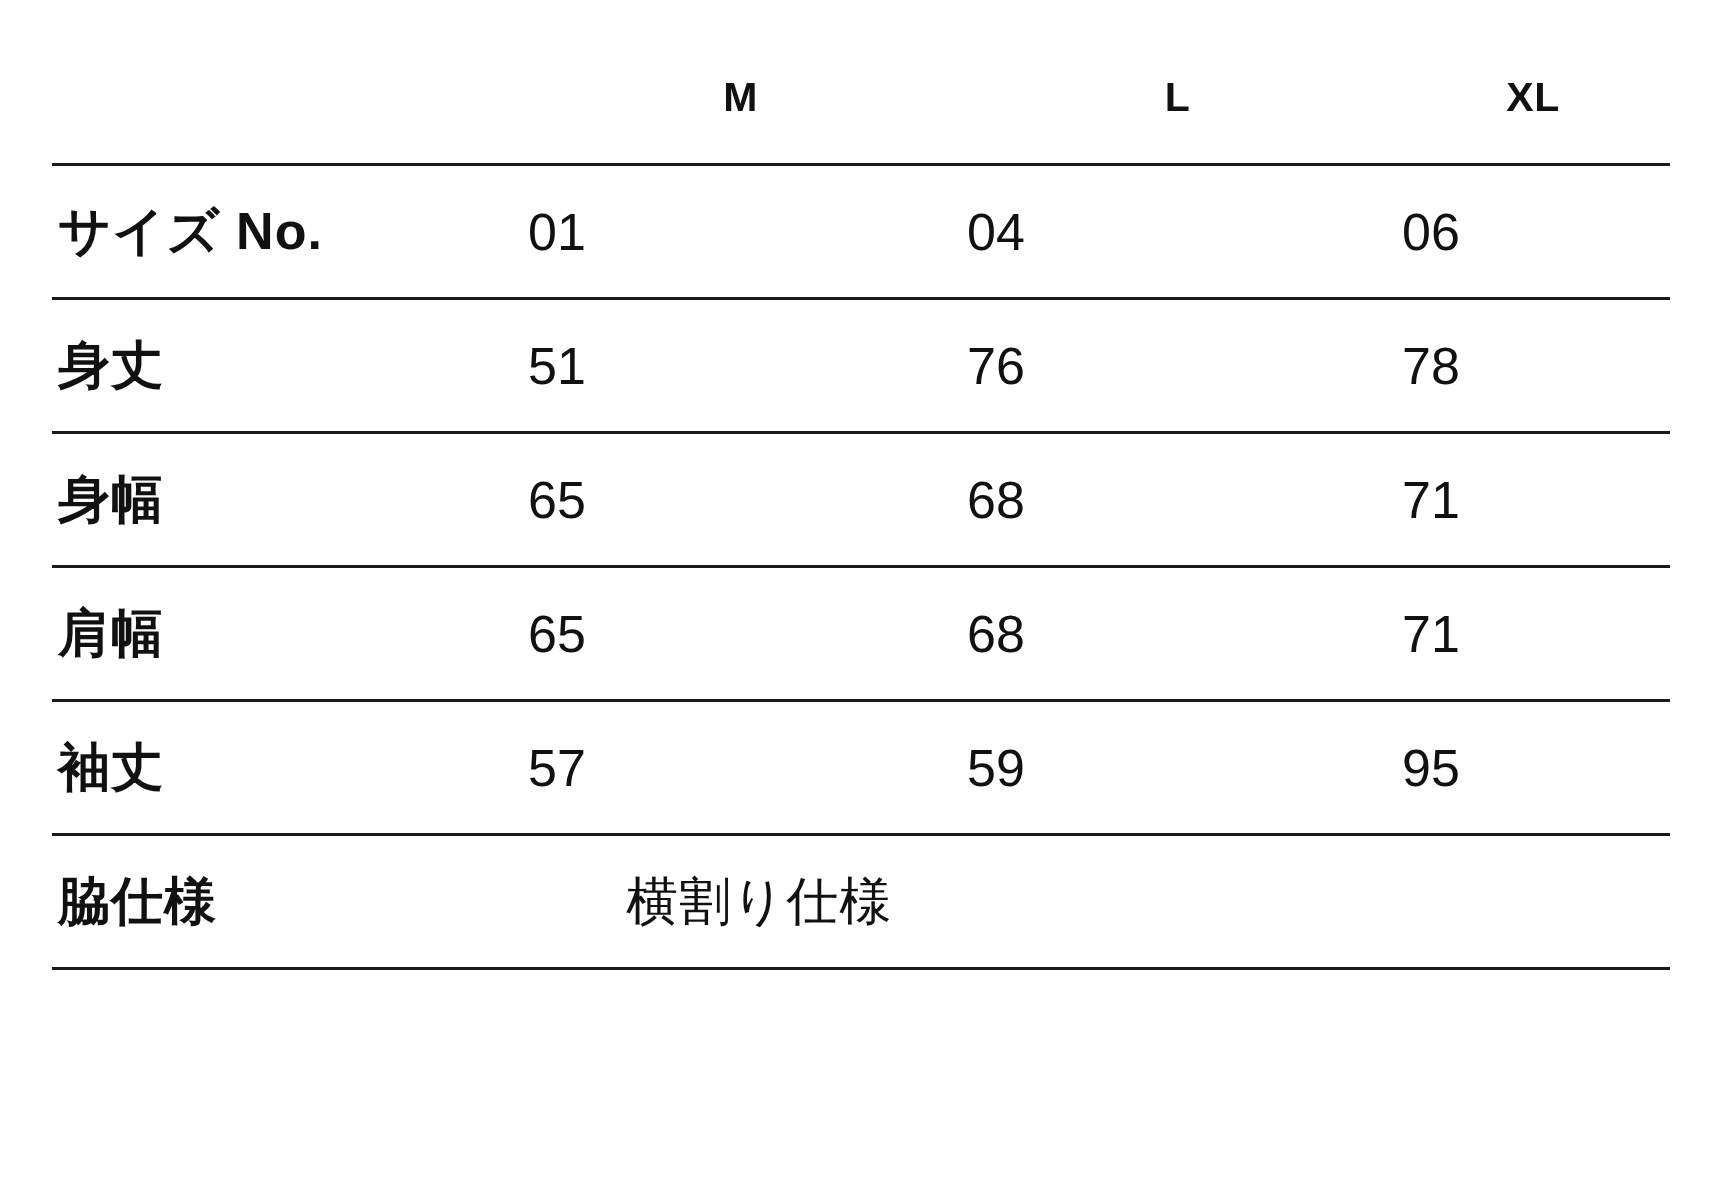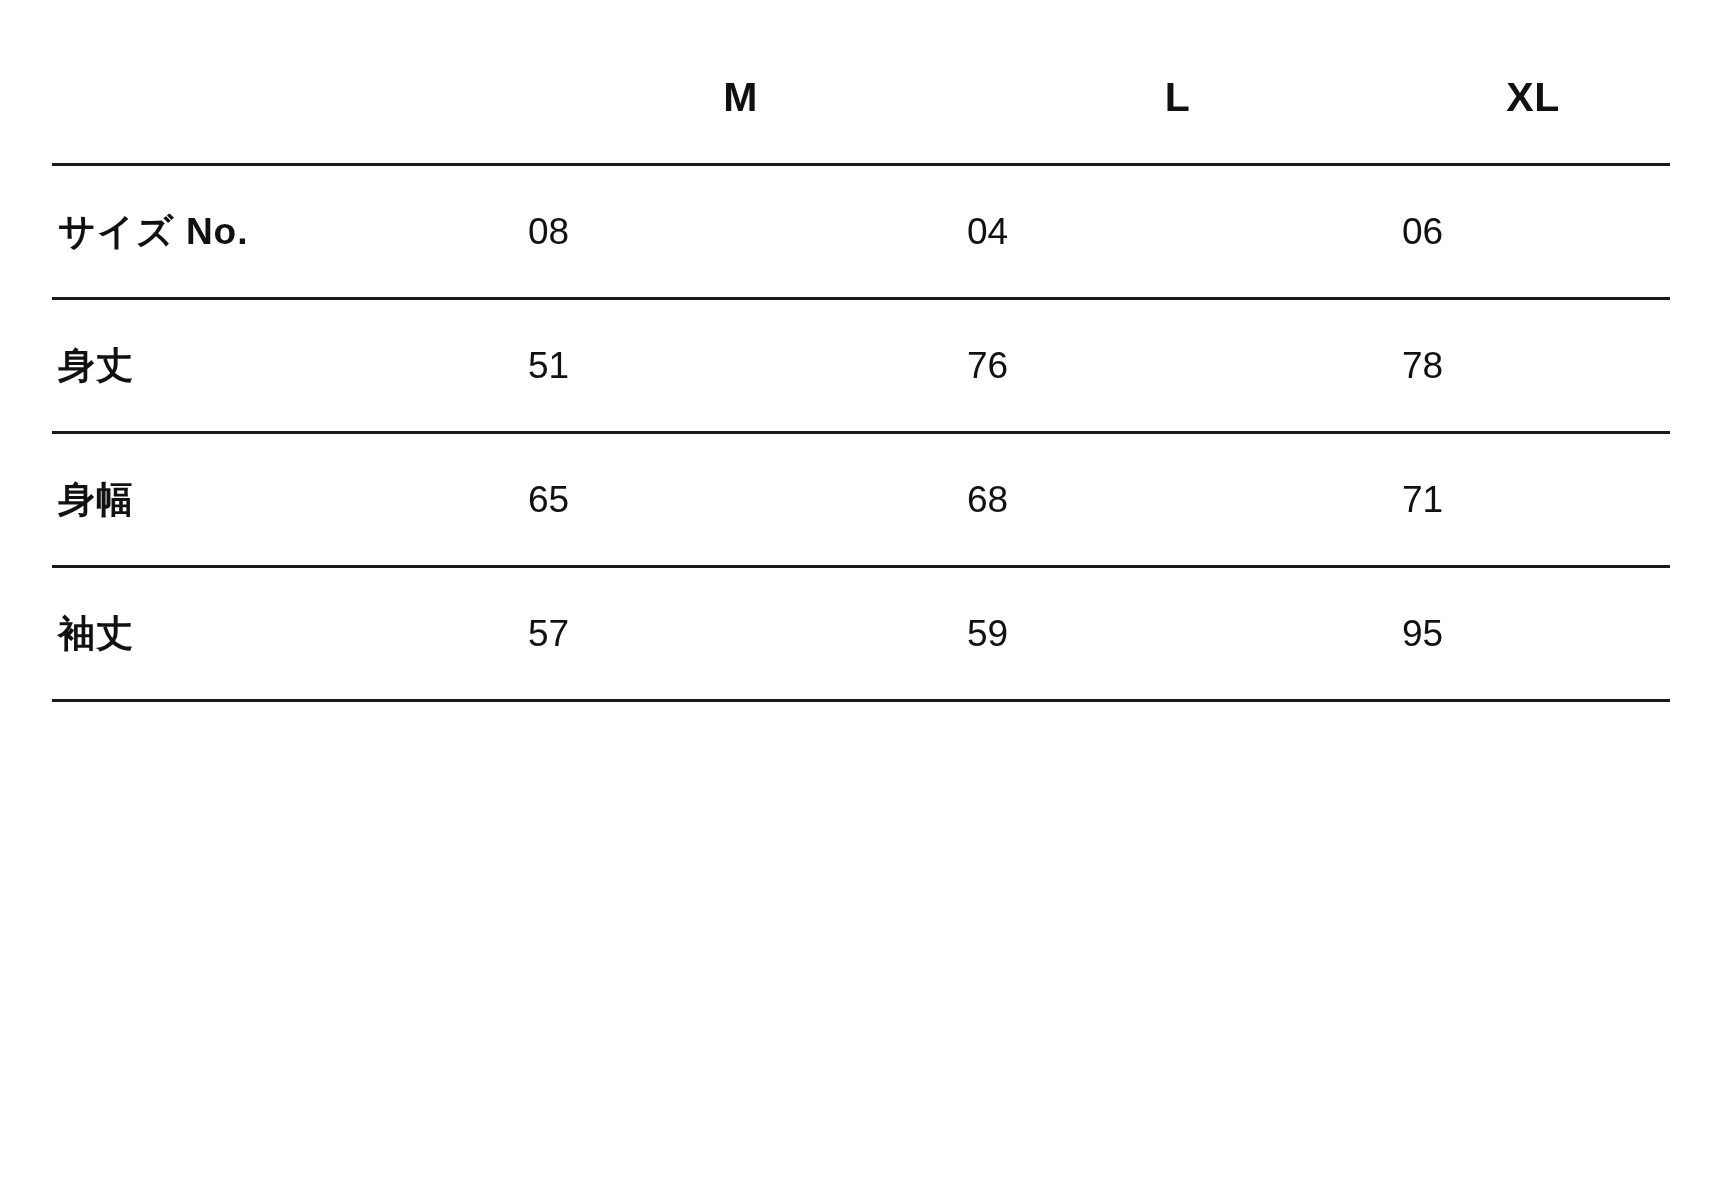--- a/index.html
+++ b/index.html
@@ -44,21 +44,21 @@
 
   tbody tr {
     border-top: 3px solid #1a1a1a;
   }
   tbody tr:last-child {
     border-bottom: 3px solid #1a1a1a;
   }
   tbody td {
     height: 131px;
     vertical-align: middle;
-    font-size: 37px;
+    font-size: 52px;
     padding: 0;
   }
   td.row-label {
     font-weight: bold;
     text-align: left;
     padding-left: 6px;
     letter-spacing: 1px;
   }
   td.val {
     text-align: left;
@@ -90,37 +90,47 @@
       <tr>
         <th class="head-blank"></th>
         <th>M</th>
         <th>L</th>
         <th>XL</th>
       </tr>
     </thead>
     <tbody>
       <tr>
         <td class="row-label">サイズ No.</td>
-        <td class="val val-m">08</td>
+        <td class="val val-m">01</td>
         <td class="val val-l">04</td>
         <td class="val val-xl">06</td>
       </tr>
       <tr>
         <td class="row-label">身丈</td>
         <td class="val val-m">51</td>
         <td class="val val-l">76</td>
         <td class="val val-xl">78</td>
       </tr>
       <tr>
         <td class="row-label">身幅</td>
         <td class="val val-m">65</td>
         <td class="val val-l">68</td>
         <td class="val val-xl">71</td>
       </tr>
       <tr>
+        <td class="row-label">肩幅</td>
+        <td class="val val-m">65</td>
+        <td class="val val-l">68</td>
+        <td class="val val-xl">71</td>
+      </tr>
+      <tr>
         <td class="row-label">袖丈</td>
         <td class="val val-m">57</td>
         <td class="val val-l">59</td>
         <td class="val val-xl">95</td>
+      </tr>
+      <tr>
+        <td class="row-label">脇仕様</td>
+        <td class="spec-span" colspan="3">横割り仕様</td>
       </tr>
     </tbody>
   </table>
 </div>
 
 </body></html>

